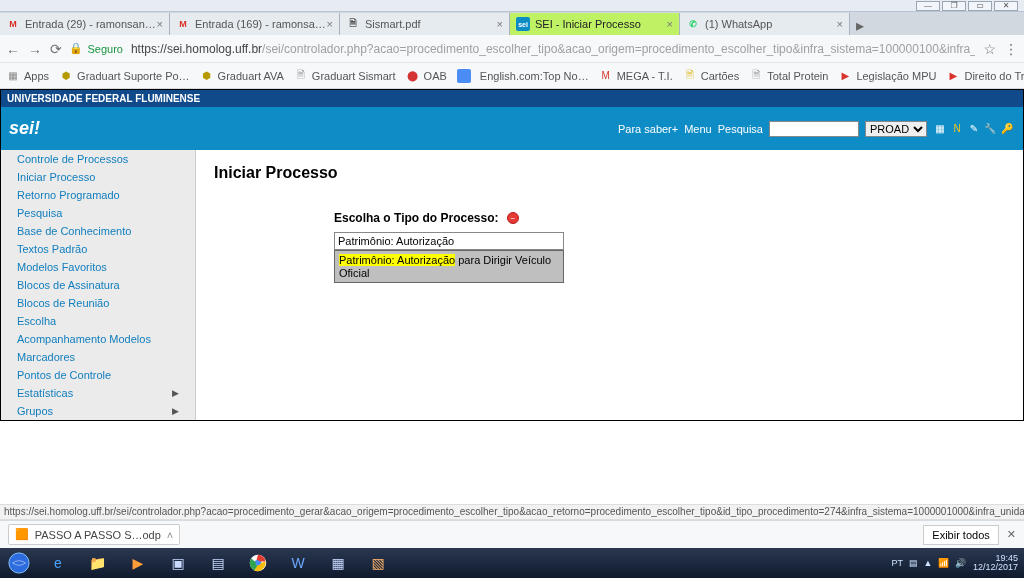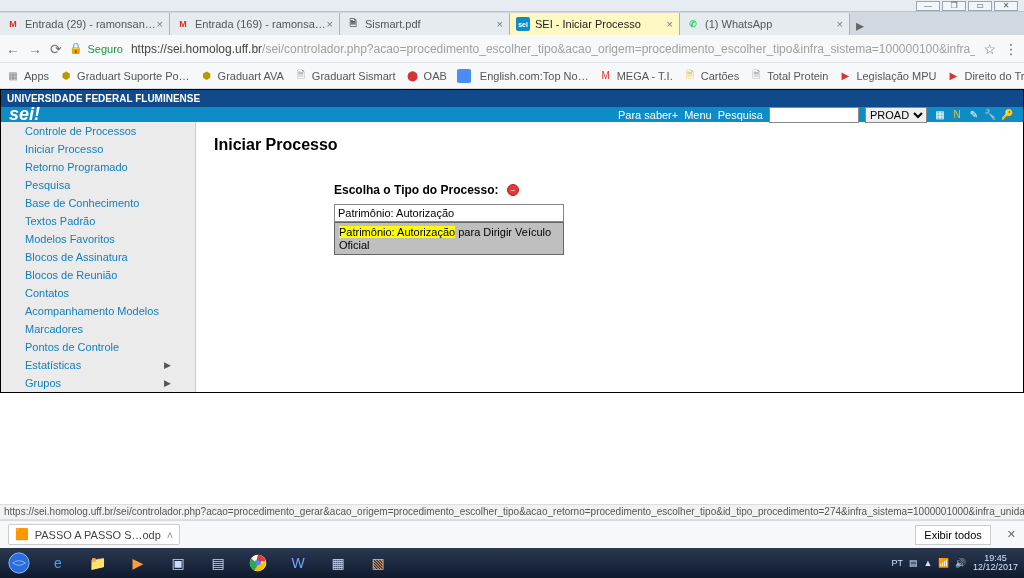--- a/index.html
+++ b/index.html
@@ -5,21 +5,21 @@
   * { margin: 0; padding: 0; box-sizing: border-box; font-family: Arial, Helvetica, sans-serif; }
   body { width: 1024px; height: 578px; overflow: hidden; background: #fff; position: relative; }
 
   
   .win-frame { height: 12px; background: #e6ecf2; border-bottom: 1px solid #b8c4d1; display: flex; justify-content: flex-end; align-items: center; padding-right: 6px; gap: 2px; }
   .win-btn { width: 24px; height: 10px; font-size: 8px; display: flex; align-items: center; justify-content: center; border: 1px solid #9aa6b3; background: #f2f5f9; color: #555; }
 
   
   .tabs { display: flex; background: #d1d8e0; height: 23px; align-items: flex-end; }
   .tab { flex: 1; max-width: 170px; height: 22px; border-right: 1px solid #aab3bf; display: flex; align-items: center; font-size: 11px; color: #555; padding: 0 6px; background: #e6ebf0; overflow: hidden; white-space: nowrap; position: relative; }
-  .tab.active { background: #fef9c3; color: #222; }
+  .tab.active { background: #bef264; color: #222; }
   .tab-close { font-size: 11px; color: #777; margin-left: auto; }
   .tab-add { width: 20px; text-align: center; color: #666; }
   .fav { width: 14px; height: 14px; border-radius: 2px; display: inline-flex; align-items: center; justify-content: center; font-size: 9px; margin-right: 5px; font-weight: bold; flex-shrink: 0; }
   .fav.gmail { color: #d93025; }
   .fav.pdf { color: #555; }
   .fav.sei { background: #0d8cc6; color: #fff; font-size: 7px; }
   .fav.wa { color: #25d366; }
   .fav.p { background:#4b8cf5; color:#fff; }
 
   
@@ -31,55 +31,55 @@
   .star { color: #707070; font-size: 14px; }
 
   
   .bmrow { height: 26px; display: flex; align-items: center; background: #f7f8fa; border-bottom: 1px solid #d7dbe0; padding: 0 6px; gap: 10px; font-size: 11px; color: #555; }
   .bmitem { display: flex; align-items: center; gap: 4px; white-space: nowrap; }
   .bmicn { width: 14px; height: 14px; display: inline-flex; align-items: center; justify-content: center; font-size: 10px; }
 
   
   .seiwrap { border: 1px solid #000000; margin: 0 0 0 0; }
   .topbanner { background: #104a8b; color: #fff; font-size: 10px; font-weight: bold; padding: 3px 6px; }
-  .seibar { background: #0d8cc6; height: 15px; display: flex; align-items: center; padding: 0 8px; }
+  .seibar { background: #0d8cc6; height: 43px; display: flex; align-items: center; padding: 0 8px; }
   .seilogo { color: #fff; font-size: 18px; font-weight: bold; font-style: italic; }
   .seiright { margin-left: auto; display: flex; align-items: center; gap: 6px; color: #fff; font-size: 11px; }
   .searchbox { width: 90px; height: 16px; border: 1px solid #888; background: #fff; }
   .unitsel { height: 16px; font-size: 11px; border: 1px solid #888; }
   .tbicn { width: 14px; height: 14px; display: inline-flex; align-items: center; justify-content: center; font-size: 10px; }
 
   .appbody { display: flex; }
   .sidemenu { width: 195px; background: #ebebeb; border-right: 1px solid #ccc; }
-  .mitem { font-size: 11px; color: #107ebd; padding: 3px 24px; cursor: pointer; display: flex; align-items: center; }
+  .mitem { font-size: 11px; color: #107ebd; padding: 3px 16px; cursor: pointer; display: flex; align-items: center; }
   .mitem .arrow { margin-left: auto; color: #555; font-size: 9px; }
 
   .main { flex: 1; padding: 14px 18px; }
   h1.pagetitle { font-size: 16px; font-weight: bold; margin-bottom: 26px; }
   .choose { text-align: left; margin-left: 120px; }
   .choose-lbl { font-size: 12px; font-weight: bold; display: inline; }
   .redcircle { display: inline-block; width: 12px; height: 12px; border-radius: 50%; background: #e53935; border: 1px solid #b71c1c; vertical-align: middle; margin-left: 4px; font-size: 8px; color: #fff; text-align: center; line-height: 11px; }
   .typeinput { display: block; margin-top: 6px; width: 230px; height: 18px; font-size: 11px; padding: 1px 3px; border: 1px solid #888; }
   .suggestion { width: 230px; border: 1px solid #666; background: #bfbfbf; font-size: 11px; padding: 3px 4px; line-height: 1.15; cursor: pointer; }
   .hl { background: #ffff00; }
 
   
   .statusurl { position: absolute; bottom: 58px; left: 0; right: 0; height: 16px; font-size: 10px; color: #555; background: #f2f2f2; padding: 1px 4px; border-top: 1px solid #ddd; border-bottom: 1px solid #ddd; white-space: nowrap; overflow: hidden; }
 
   .dlbar { position: absolute; bottom: 30px; left: 0; right: 0; height: 28px; background: #f7f8fa; border-top: 1px solid #d7dbe0; display: flex; align-items: center; padding: 0 8px; font-size: 11px; color: #444; }
   .dlchip { border: 1px solid #ccc; border-radius: 2px; padding: 3px 6px; display: flex; align-items: center; gap: 6px; background: #fff; }
-  .dlx { margin-left: auto; display: flex; gap: 16px; align-items: center; justify-content: center; }
+  .dlx { margin-left: auto; display: flex; gap: 8px; align-items: center; justify-content: center; }
   .showall { border: 1px solid #ccc; padding: 3px 8px; font-size: 11px; background: #fff; }
 
   .taskbar { position: absolute; bottom: 0; left: 0; right: 0; height: 30px; background: linear-gradient(#2a3850,#0f1a2e); display: flex; align-items: center; }
   .tbtn { width: 40px; height: 30px; display: flex; align-items: center; justify-content: center; color: #cfe3ff; font-size: 14px; }
   .start { width: 38px; }
   .start svg { width: 22px; height: 22px; }
   .tray { margin-left: auto; display: flex; align-items: center; gap: 6px; color: #cfe3ff; font-size: 9px; padding-right: 6px; }
-  .clock { text-align: center; line-height: 1.05; }
+  .clock { text-align: right; line-height: 1.05; }
 </style>
 </head>
 <body>
 
 <div class="win-frame">
   <div class="win-btn">—</div>
   <div class="win-btn">❐</div>
   <div class="win-btn">▭</div>
   <div class="win-btn">✕</div>
 </div>
@@ -203,21 +203,21 @@
     <div class="sidemenu" id="sidemenu">
         <div class="mitem">Controle de Processos</div>
         <div class="mitem">Iniciar Processo</div>
         <div class="mitem">Retorno Programado</div>
         <div class="mitem">Pesquisa</div>
         <div class="mitem">Base de Conhecimento</div>
         <div class="mitem">Textos Padrão</div>
         <div class="mitem">Modelos Favoritos</div>
         <div class="mitem">Blocos de Assinatura</div>
         <div class="mitem">Blocos de Reunião</div>
-        <div class="mitem">Contatos</div>
+        <div class="mitem">Escolha</div>
         <div class="mitem">Acompanhamento Modelos</div>
         <div class="mitem">Marcadores</div>
         <div class="mitem">Pontos de Controle</div>
         <div class="mitem">
           <span>Estatísticas</span>
           <span class="arrow">▶</span>
         </div>
         <div class="mitem">
           <span>Grupos</span>
           <span class="arrow">▶</span>

